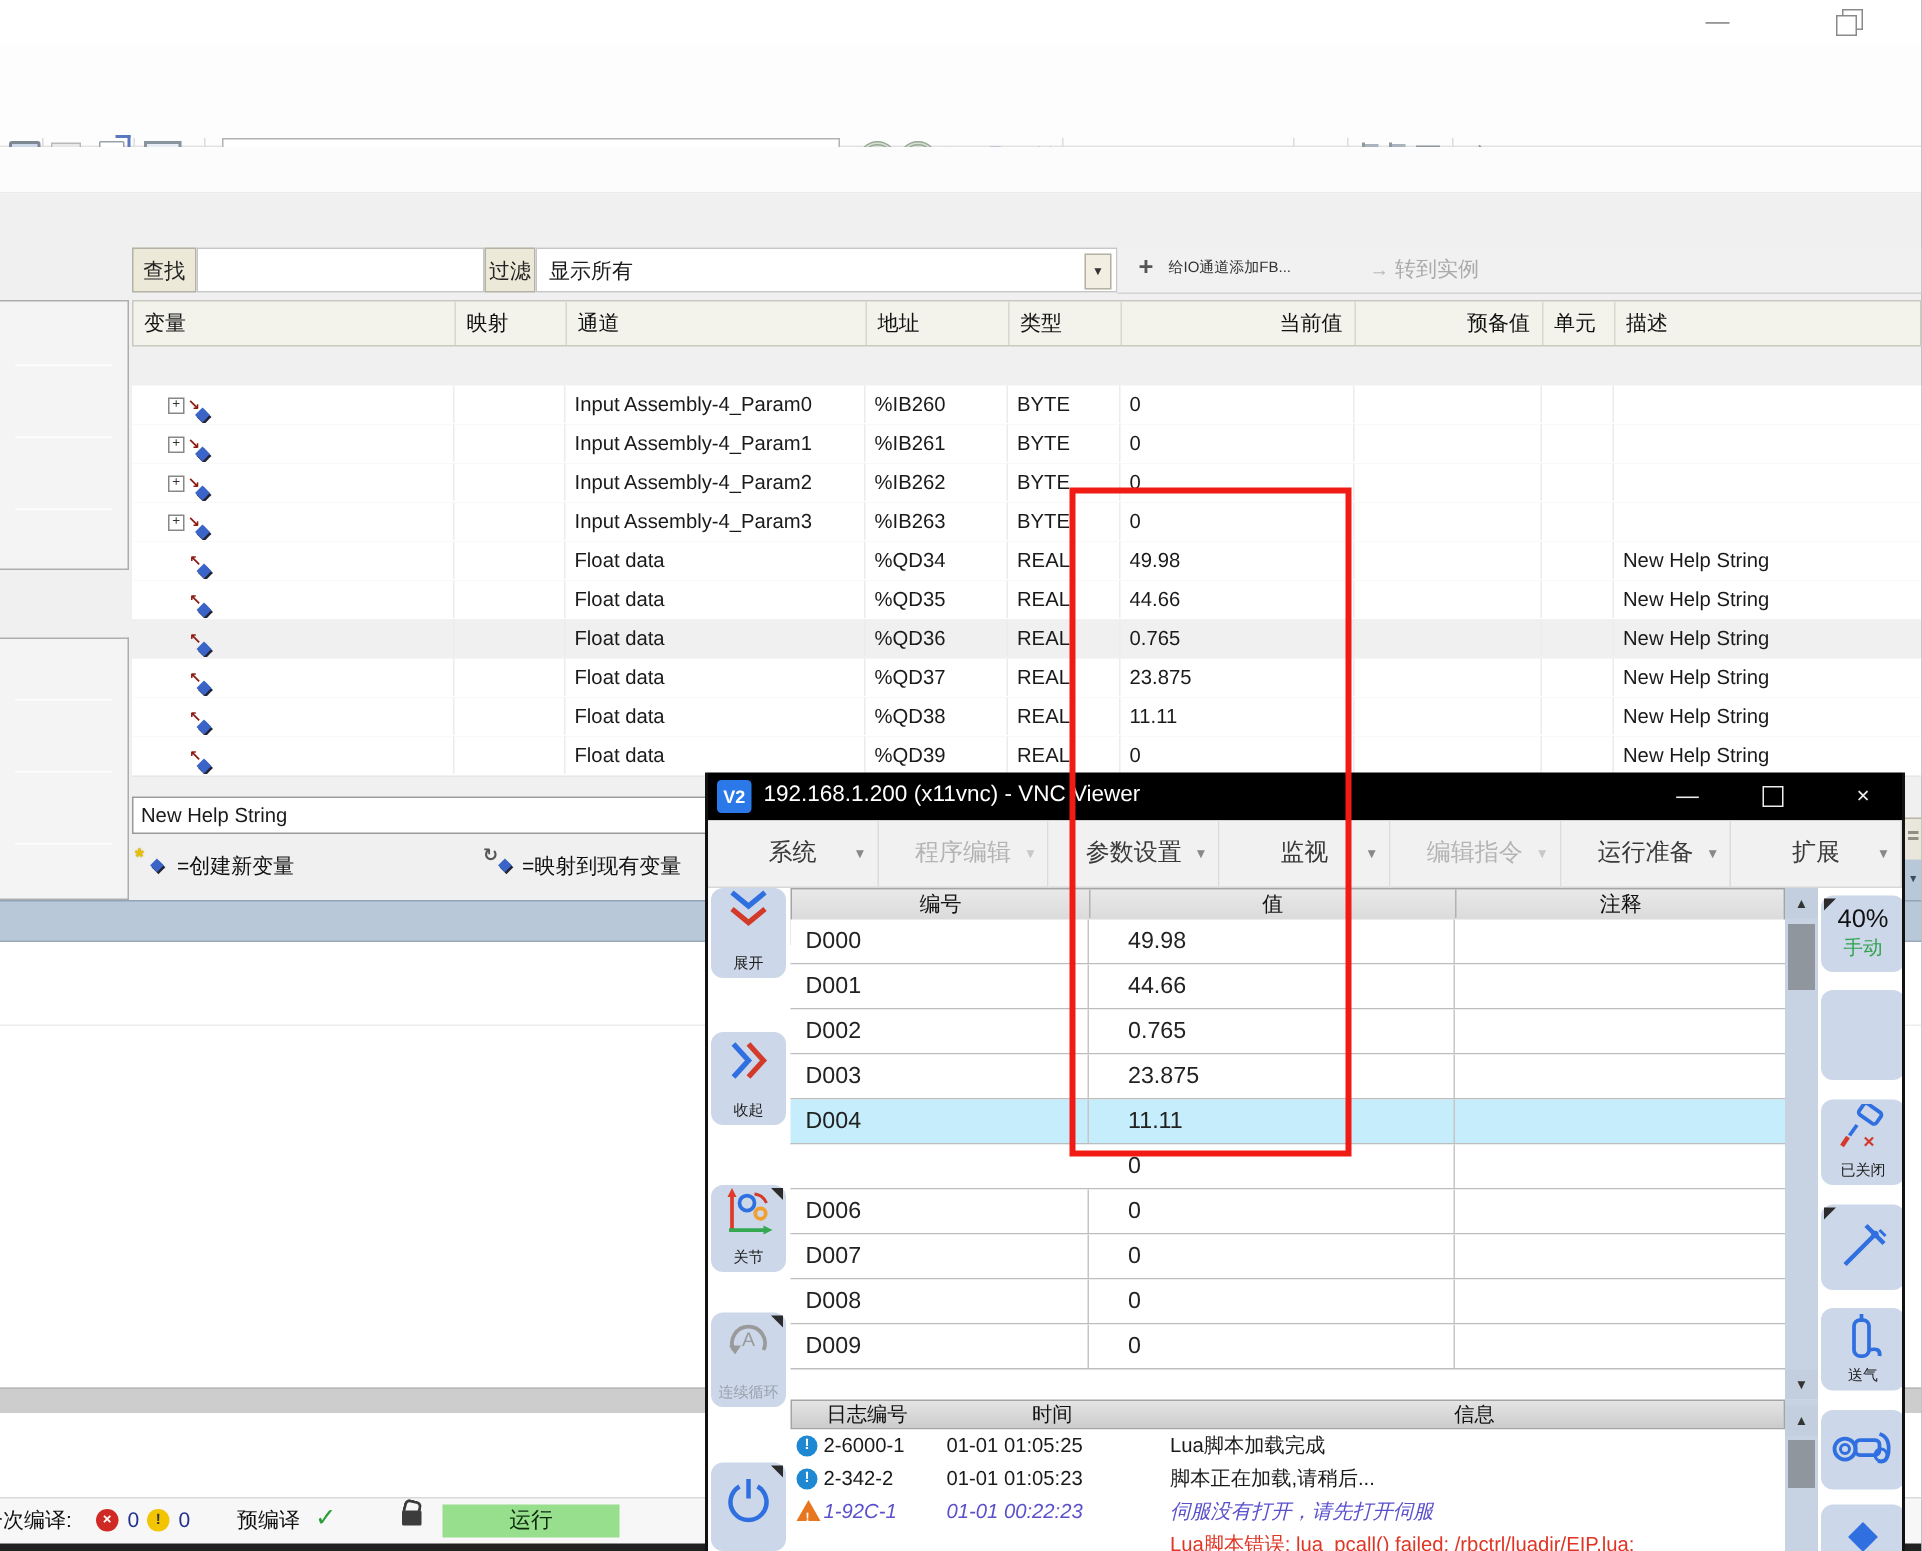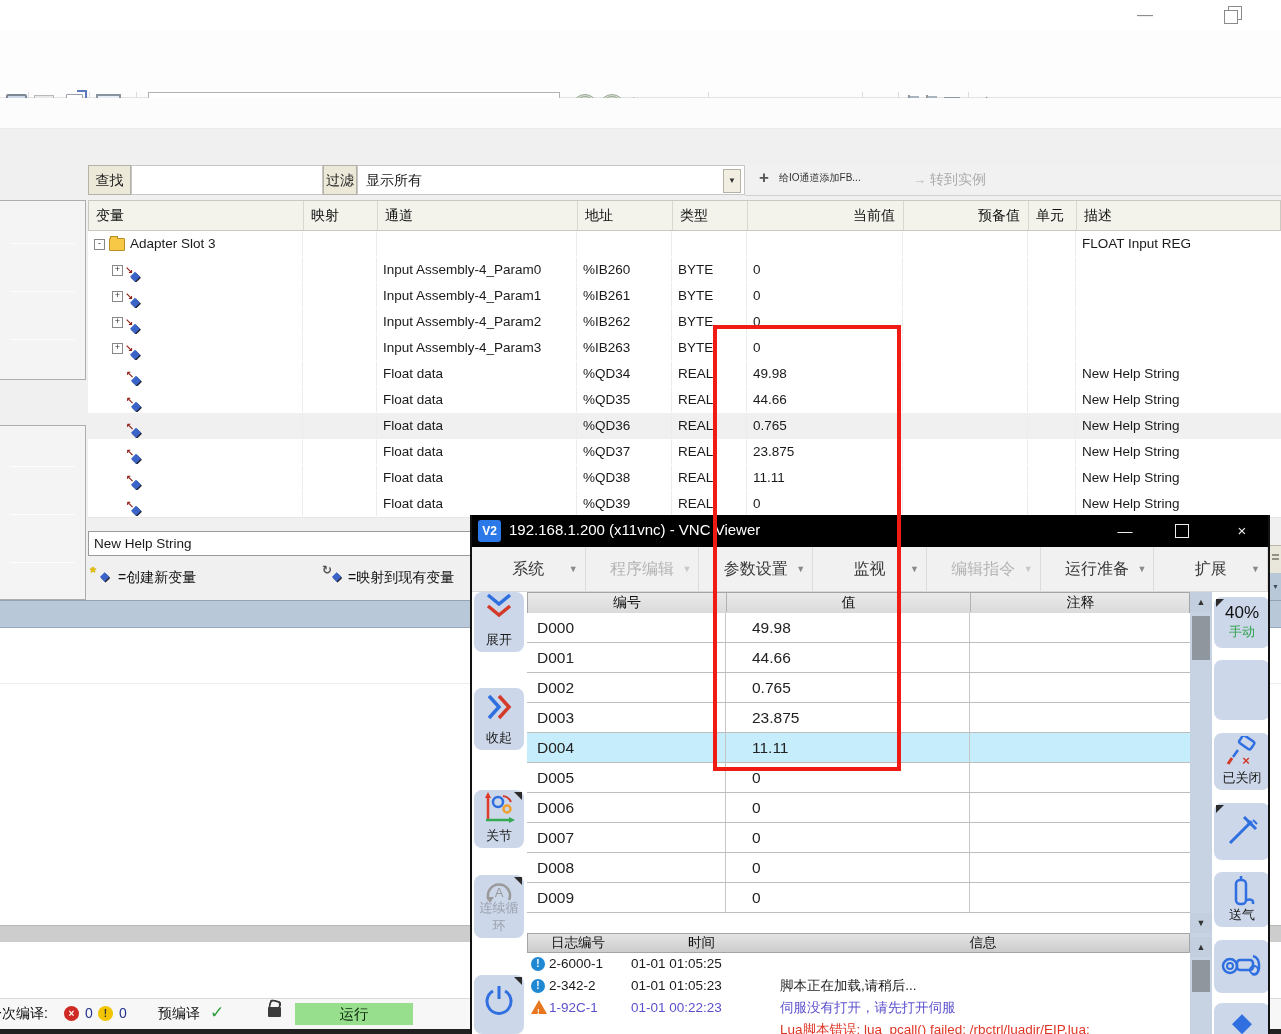--- a/index.html
+++ b/index.html
@@ -120,21 +120,21 @@
   .vctl{position:absolute;top:2px;width:30px;height:28px;color:#ededed;text-align:center;line-height:28px;font-size:15px;}
   .vsq{position:absolute;top:9px;width:12px;height:12px;border:1.5px solid #ededed;}
   #vnctabs{position:absolute;left:0;top:32px;width:100%;height:45px;background:#e9e9e9;display:flex;}
   .vtab{flex:1;position:relative;background:#f1f1f1;border-right:1px solid #dcdcdc;border-bottom:1px solid #d8d8d8;
         font-size:16px;color:#3a3a3a;text-align:center;line-height:44px;}
   .vtab .tc{position:absolute;right:7px;top:0;font-size:9px;color:#888;}
   .vtab.dis{color:#b4b4b4;} .vtab.dis .tc{color:#c8c8c8;}
   #vncbody{position:absolute;left:0;top:77px;width:796px;height:442px;background:#fff;overflow:hidden;}
   
   .railbtn{position:absolute;width:50px;background:#ccd7e9;border-radius:8px;text-align:center;}
-  .railbtn .lbl{position:absolute;left:0;right:0;bottom:3px;font-size:13px;color:#1c1c1c;}
+  .railbtn .lbl{position:absolute;left:0;right:0;bottom:3px;font-size:10px;color:#1c1c1c;}
   .railbtn.dis .lbl{color:#9aa2ac;}
   .corner-tl::before{content:"";position:absolute;left:2px;top:2px;border-top:8px solid #2b2b2b;border-right:8px solid transparent;}
   .corner-tr::after{content:"";position:absolute;right:2px;top:2px;border-top:8px solid #2b2b2b;border-left:8px solid transparent;}
   .rrail{left:742px;width:56px;}
   
   #monhead{position:absolute;left:55px;top:0;width:663px;height:38px;background:linear-gradient(#e9e9e9,#cfcfcf);border:1px solid #a5a5a5;box-sizing:border-box;}
   .mh{position:absolute;top:0;height:19px;line-height:19px;font-size:14px;color:#111;text-align:center;border-right:1px solid #b2b2b2;box-sizing:border-box;}
   .mrow{position:absolute;left:55px;width:663px;height:30px;background:#fff;border-bottom:1px solid #bdbdbd;box-sizing:border-box;}
   .mrow.sel{background:#c6edfb;}
   .mrow .mc{position:absolute;top:0;height:29px;line-height:29px;font-size:15.5px;color:#222;border-right:1px solid #c6c6c6;box-sizing:border-box;white-space:nowrap;overflow:hidden;}
@@ -144,21 +144,21 @@
   
   .sb{position:absolute;width:22px;background:#c7d2e2;}
   .sbbtn{position:absolute;left:0;width:22px;height:20px;background:#c3cede;color:#333;font-size:9px;text-align:center;line-height:20px;}
   .sbthumb{position:absolute;left:2px;width:18px;background:#8f969e;}
   
   #loghead{position:absolute;left:55px;top:341px;width:663px;height:20px;background:linear-gradient(#e4e4e4,#cccccc);border:1px solid #a5a5a5;box-sizing:border-box;}
   .lh{position:absolute;top:0;height:18px;line-height:18px;font-size:13.5px;color:#111;text-align:center;}
   .lrow{position:absolute;left:55px;width:663px;height:22px;background:#fff;}
   .lrow .lc{position:absolute;top:0;height:22px;line-height:22px;font-size:13.5px;white-space:nowrap;overflow:hidden;}
   .lc0{left:22px;width:78px;} .lc1{left:104px;width:143px;} .lc2{left:253px;width:410px;}
-  .lrow.warn .lc{color:#5b50cc;}
+  .lrow.warn .lc{color:#5b50cc;font-style:italic;}
   .lrow.err .lc{color:#e03525;}
   .lico{position:absolute;left:4px;top:4px;width:14px;height:14px;border-radius:50%;background:#1e88d2;color:#fff;
         font-size:10px;font-weight:bold;text-align:center;line-height:14px;}
   .lico.tri{background:none;border-radius:0;width:0;height:0;border-left:8px solid transparent;border-right:8px solid transparent;border-bottom:14px solid #e8761e;color:#fff;line-height:18px;font-size:8px;top:3px;}
   .lico.tri span{position:absolute;left:-2px;top:3px;font-size:8px;}
   
   #redrect{left:713px;top:325px;width:180px;height:438px;border:4px solid #f01b14;z-index:60;}
   svg{display:block;margin:0 auto;}
 </style>
 </head>
@@ -243,31 +243,20 @@
       <div class="hc" style="left:215px;width:74px">映射</div>
       <div class="hc" style="left:289px;width:200px">通道</div>
       <div class="hc" style="left:489px;width:95px">地址</div>
       <div class="hc" style="left:584px;width:75px">类型</div>
       <div class="hc r" style="left:659px;width:156px">当前值</div>
       <div class="hc r" style="left:815px;width:125px">预备值</div>
       <div class="hc" style="left:940px;width:48px">单元</div>
       <div class="hc" style="left:988px;width:205px">描述</div>
     </div>
 
-    <div class="crow" style="top:66px">
-      <div class="cc co0"><span class="tg">-</span><span class="folder"></span><span>Adapter Slot 3</span></div>
-      <div class="cc co1"></div>
-        <div class="cc co2"></div>
-      <div class="cc co3"></div>
-        <div class="cc co4"></div>
-      <div class="cc co5"></div>
-        <div class="cc co6"></div>
-        <div class="cc co7"></div>
-      <div class="cc co8">FLOAT Input REG</div>
-    </div>
     <div class="crow" style="top:92px">
       <div class="cc co0 ind1"><span class="tg">+</span><span class="vico"><span class="ar">↘</span><span class="dia">◆</span></span></div>
       <div class="cc co1"></div>
         <div class="cc co2">Input Assembly-4_Param0</div>
       <div class="cc co3">%IB260</div>
         <div class="cc co4">BYTE</div>
       <div class="cc co5">0</div>
         <div class="cc co6"></div>
         <div class="cc co7"></div>
       <div class="cc co8"></div>
@@ -495,21 +484,20 @@
           <div class="mc mc0">D003</div>
           <div class="mc mc1">23.875</div>
           <div class="mc mc2"></div>
         </div>
       <div class="mrow sel" style="top:141px">
           <div class="mc mc0">D004</div>
           <div class="mc mc1">11.11</div>
           <div class="mc mc2"></div>
         </div>
       <div class="mrow" style="top:171px">
-          <div class="mc mc0">D005</div>
           <div class="mc mc1">0</div>
           <div class="mc mc2"></div>
         </div>
       <div class="mrow" style="top:201px">
           <div class="mc mc0">D006</div>
           <div class="mc mc1">0</div>
           <div class="mc mc2"></div>
         </div>
       <div class="mrow" style="top:231px">
           <div class="mc mc0">D007</div>
@@ -535,20 +523,21 @@
 
       <div id="loghead">
         <div class="lh" style="left:0;width:100px">日志编号</div>
         <div class="lh" style="left:100px;width:147px">时间</div>
         <div class="lh" style="left:247px;width:416px">信息</div>
       </div>
       <div class="lrow" style="top:361px">
         <span class="lico">!</span>
         <div class="lc lc0">2-6000-1</div>
           <div class="lc lc1">01-01 01:05:25</div>
+          <div class="lc lc2">Lua脚本加载完成</div>
       </div>
       <div class="lrow" style="top:383px">
         <span class="lico">!</span>
         <div class="lc lc0">2-342-2</div>
           <div class="lc lc1">01-01 01:05:23</div>
           <div class="lc lc2">脚本正在加载,请稍后...</div>
       </div>
       <div class="lrow warn" style="top:405px">
         <span class="lico tri">
             <span>!</span>

